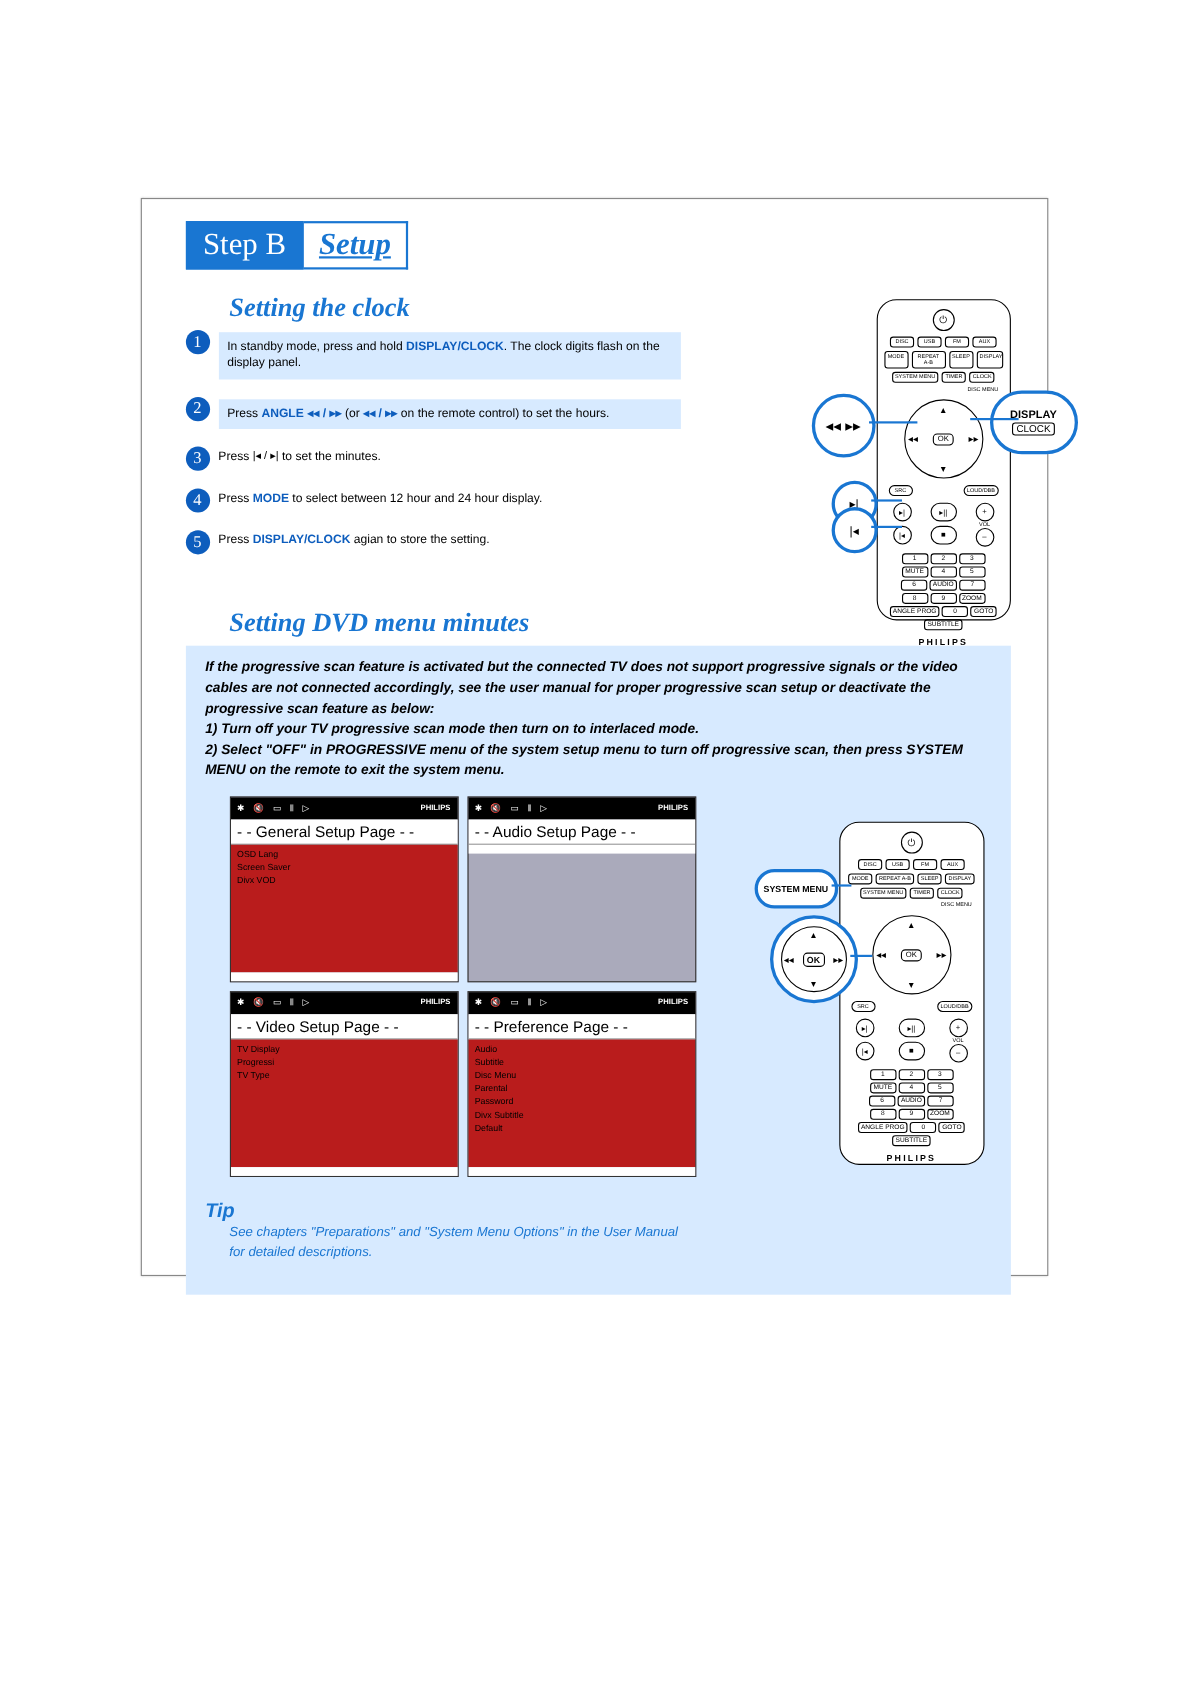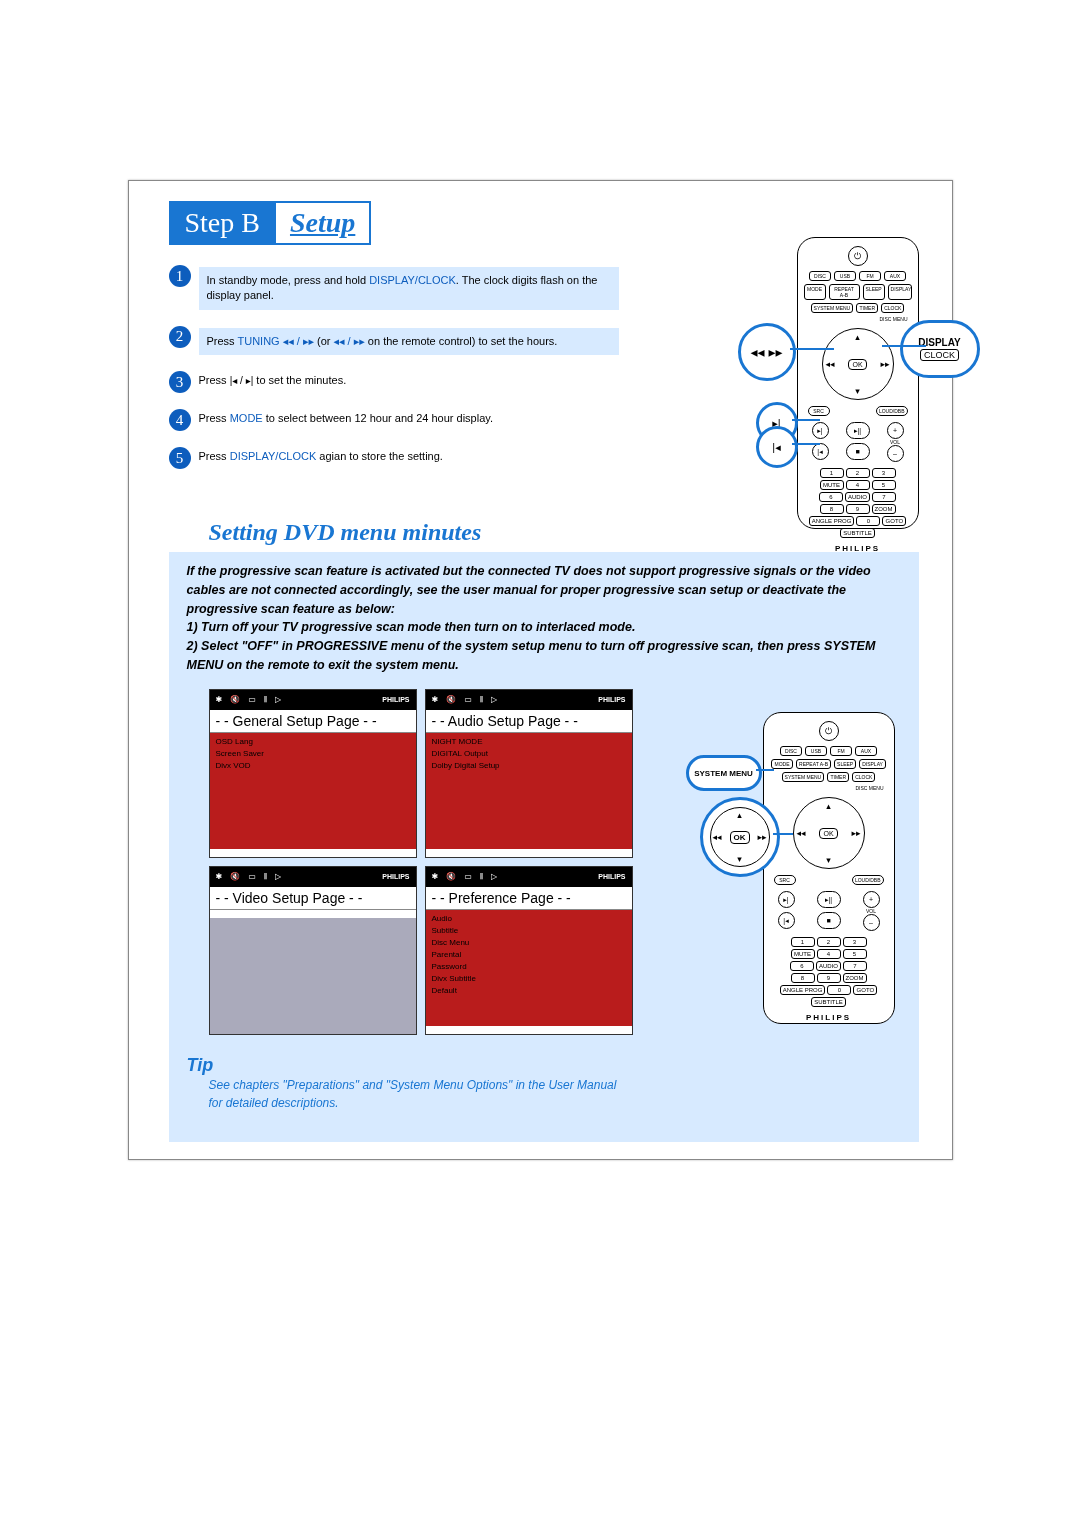--- a/index.html
+++ b/index.html
@@ -91,21 +91,21 @@
     font-size: 11px;
     color: #000;
     line-height: 1.4;
   }
   .step-hl {
     background: #d7eaff;
     padding: 6px 8px;
     width: 420px;
     box-sizing: border-box;
   }
-  .bold-blue { color: #0d5dbd; font-weight: normal; }
+  .bold-blue { color: #0d5dbd; font-weight: bold; }
   .ico-inline {
     display: inline-block;
     vertical-align: middle;
     font-size: 10px;
   }
   .dvd-panel {
     background: #d7eaff;
     width: 750px;
     padding: 10px 0 30px 0;
     margin-top: 6px;
@@ -254,20 +254,21 @@
 </head>
 <body>
 
 <div class="page">
 
   <div class="step-hdr">
     <div class="step-b">Step B</div>
     <div class="setup">Setup</div>
   </div>
 
+  <div class="sect-title">Setting the clock</div>
 
   <div class="steps-wrap">
 
     <div class="remote1">
       <div class="remote-box">
         <div class="remote-inner">
           <div class="power-circ">⏻</div>
           <div class="btn-row">
               <div class="mini-btn">DISC</div>
               <div class="mini-btn">USB</div>
@@ -352,21 +353,21 @@
       </div>
     </div>
 
     <div id="steps-holder">
         <div class="step-row">
           <div class="circ">1</div>
           <div class="step-txt step-hl">In standby mode, press and hold <span class="bold-blue">DISPLAY/CLOCK</span>. The clock digits flash on the display panel.</div>
         </div>
         <div class="step-row">
           <div class="circ">2</div>
-          <div class="step-txt step-hl">Press <span class="bold-blue">TUNING ◂◂ / ▸▸ </span>(or <span class="bold-blue">◂◂ / ▸▸</span> on the remote control) to set the hours.</div>
+          <div class="step-txt step-hl">Press <span class="bold-blue">ANGLE ◂◂ / ▸▸ </span>(or <span class="bold-blue">◂◂ / ▸▸</span> on the remote control) to set the hours.</div>
         </div>
         <div class="step-row">
           <div class="circ">3</div>
           <div class="step-txt">Press  <span class="ico-inline">|◂ / ▸|</span>  to set the minutes.</div>
         </div>
         <div class="step-row">
           <div class="circ">4</div>
           <div class="step-txt">Press <span class="bold-blue">MODE</span> to select between 12 hour and 24 hour display.</div>
         </div>
         <div class="step-row">
@@ -406,35 +407,35 @@
               <div class="menu-top-ico">
                 <span>✱</span>
                 <span>🔇</span>
                 <span>▭</span>
                 <span>⫴</span>
                 <span>▷</span>
               </div>
               <div class="menu-top-brand">PHILIPS</div>
             </div>
             <div class="menu-page-bar">- -   Audio Setup Page   - -</div>
-            <div class="menu-body">NIGHT MODE<br>DIGITAL Output<br>Dolby Digital Setup</div>
             <div class="menu-foot"></div>
           </div>
           <div class="menu-scr">
             <div class="menu-top">
               <div class="menu-top-ico">
                 <span>✱</span>
                 <span>🔇</span>
                 <span>▭</span>
                 <span>⫴</span>
                 <span>▷</span>
               </div>
               <div class="menu-top-brand">PHILIPS</div>
             </div>
             <div class="menu-page-bar">- -   Video Setup Page   - -</div>
+            <div class="menu-body">TV Display<br>Progressi<br>TV Type</div>
             <div class="menu-foot"></div>
           </div>
           <div class="menu-scr">
             <div class="menu-top">
               <div class="menu-top-ico">
                 <span>✱</span>
                 <span>🔇</span>
                 <span>▭</span>
                 <span>⫴</span>
                 <span>▷</span>

